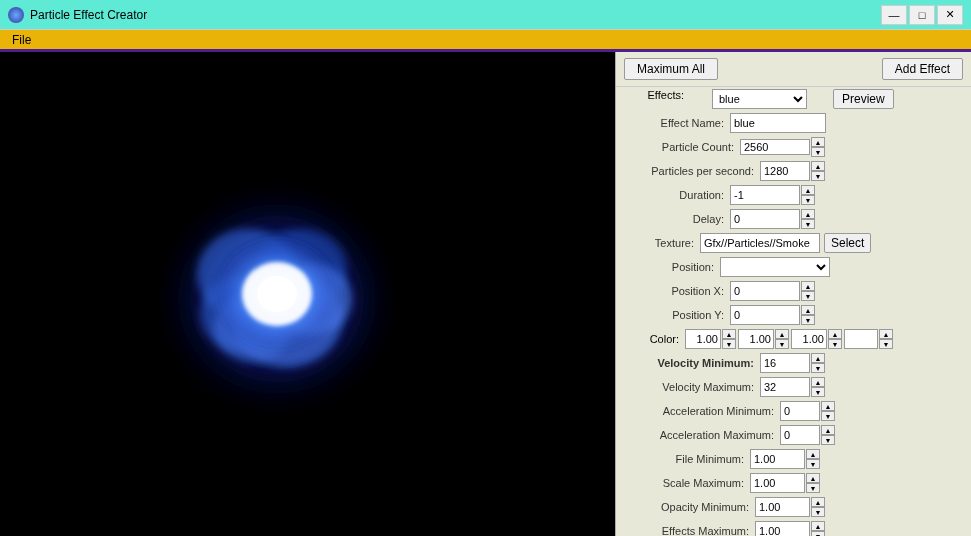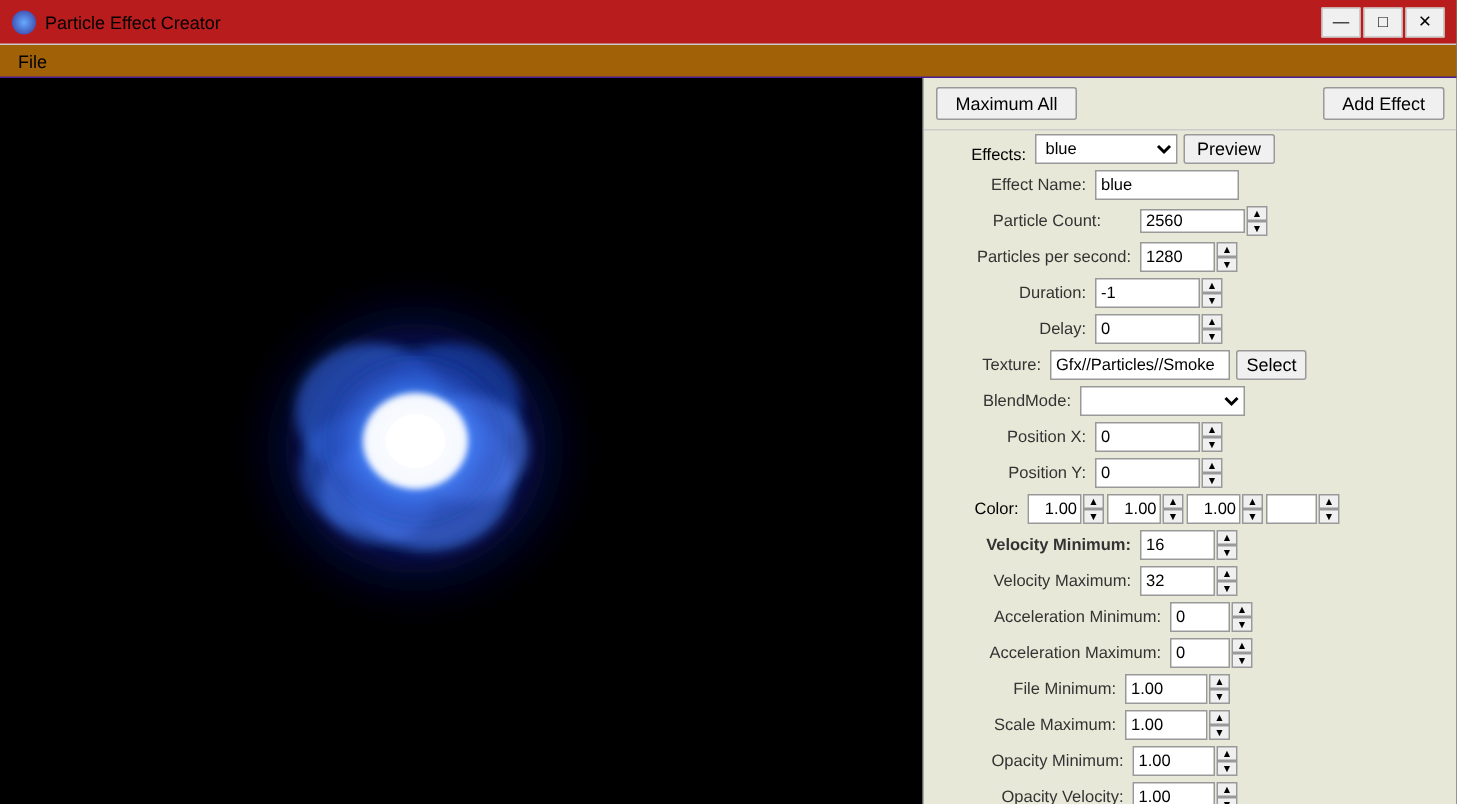--- a/index.html
+++ b/index.html
@@ -7,21 +7,21 @@
       font-family: 'Segoe UI', Arial, sans-serif;
       font-size: 12px;
       background: #f0f0f0;
       width: 971px;
       height: 536px;
       overflow: hidden;
     }
 
     
     .title-bar {
-      background: #b91c1c;
+      background: #5eead4;
       height: 30px;
       display: flex;
       align-items: center;
       padding: 0 8px;
       border-bottom: 1px solid #ccc;
       user-select: none;
     }
     .title-bar-icon {
       width: 16px;
       height: 16px;
@@ -44,26 +44,26 @@
       border: 1px solid #ccc;
       cursor: pointer;
       display: flex;
       align-items: center;
       justify-content: center;
       font-size: 11px;
     }
 
     
     .menu-bar {
-      background: #a16207;
+      background: #eab308;
       height: 22px;
       display: flex;
       align-items: center;
       padding: 0 4px;
-      border-bottom: 1px solid #4c1d95;
+      border-bottom: 3px solid #4c1d95;
     }
     .menu-item {
       padding: 2px 8px;
       cursor: pointer;
       font-size: 12px;
     }
 
     
     .main-content {
       display: flex;
@@ -194,22 +194,23 @@
       border: 1px solid #999;
       background: white;
       height: 20px;
       font-size: 11px;
       padding: 1px 2px;
       cursor: pointer;
     }
 
     .effects-row {
       display: flex;
-      align-items: flex-end;
+      align-items: flex-start;
       padding: 2px 4px;
+      gap: 22px;
     }
 
     .effects-label {
       text-align: right;
       min-width: 60px;
       padding-right: 6px;
       font-size: 11px;
     }
 
     
@@ -332,21 +333,21 @@
       </div>
 
       <div class="form-row">
         <span class="form-label" style="min-width:110px;">Effect Name:</span>
         <input type="text" class="form-input full-width-input" style="width: 96px;" value="blue">
       </div>
 
       <div class="form-row">
         <span class="form-label" style="min-width:120px;">Particle Count:</span>
         <div class="input-with-spin">
-          <input type="text" value="2560" style="width: 70px; border: 1px solid rgb(153, 153, 153); height: 16px; font-size: 11px; padding: 1px 3px; margin-left: 20px;">
+          <input type="text" value="2560" style="width: 70px; border: 1px solid rgb(153, 153, 153); height: 16px; font-size: 11px; padding: 1px 3px;">
           <div class="spin-btns">
             <button class="spin-btn">▲</button>
             <button class="spin-btn">▼</button>
           </div>
         </div>
       </div>
 
       <div class="form-row">
         <span class="form-label" style="min-width:140px;">Particles per second:</span>
         <div class="input-with-spin">
@@ -380,21 +381,21 @@
         </div>
       </div>
 
       <div class="form-row">
         <span class="form-label" style="min-width:80px;">Texture:</span>
         <input type="text" class="form-input" style="width: 120px;" value="Gfx//Particles//Smoke">
         <button class="btn" style="margin-left:4px; padding:2px 6px;">Select</button>
       </div>
 
       <div class="form-row">
-        <span class="form-label" style="min-width:100px;">BlendMode:</span>
+        <span class="form-label" style="min-width:100px;">Position:</span>
         <select class="select-dropdown" style="width:110px;">
           <option value=""></option>
         </select>
       </div>
 
       <div class="form-row">
         <span class="form-label" style="min-width:110px;">Position X:</span>
         <div class="input-with-spin">
           <input type="text" value="0" style="width: 70px; border: 1px solid rgb(153, 153, 153); height: 20px; font-size: 11px; padding: 1px 3px;">
           <div class="spin-btns">
@@ -524,21 +525,21 @@
         <div class="input-with-spin">
           <input type="text" value="1.00" style="width: 55px; border: 1px solid rgb(153, 153, 153); height: 20px; font-size: 11px; padding: 1px 3px;">
           <div class="spin-btns">
             <button class="spin-btn">▲</button>
             <button class="spin-btn">▼</button>
           </div>
         </div>
       </div>
 
       <div class="form-row">
-        <span class="form-label" style="min-width:135px;">Opacity Velocity:</span>
+        <span class="form-label" style="min-width:135px;">Effects Maximum:</span>
         <div class="input-with-spin">
           <input type="text" value="1.00" style="width: 55px; border: 1px solid rgb(153, 153, 153); height: 20px; font-size: 11px; padding: 1px 3px;">
           <div class="spin-btns">
             <button class="spin-btn">▲</button>
             <button class="spin-btn">▼</button>
           </div>
         </div>
       </div>
 
     </div>

